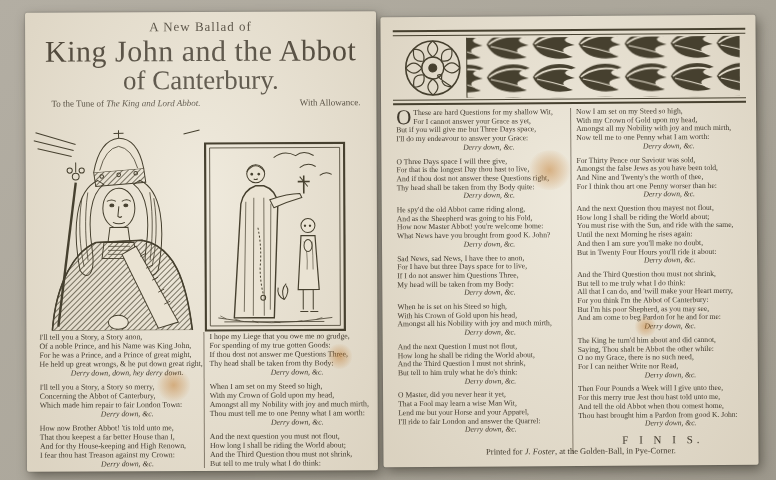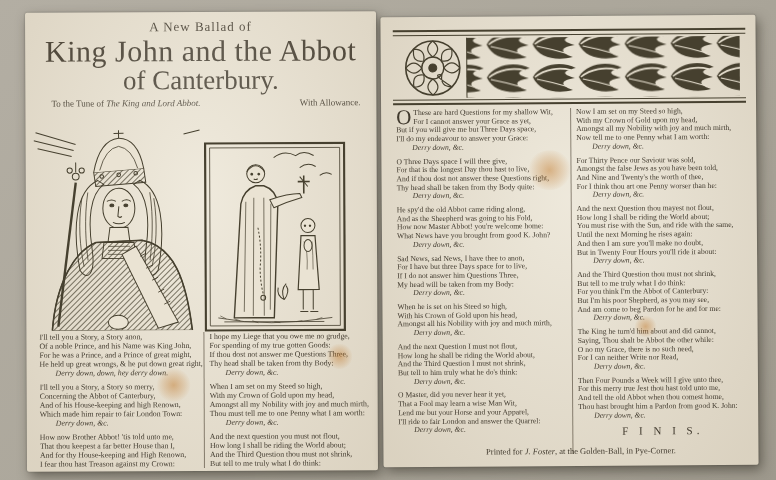--- a/index.html
+++ b/index.html
@@ -23,21 +23,21 @@
   .cut-king{position:absolute;left:8px;top:2px;}
   .cut-abbot{position:absolute;left:178px;top:16px;}
   .headpiece{position:absolute;top:12px;left:12px;right:10px;height:78px;}
   
   .cols{position:absolute;display:flex;align-items:stretch;overflow:hidden;}
   .page-left .cols{top:320px;left:8px;right:4px;bottom:3px;}
   .page-right .cols{top:92px;left:10px;right:6px;height:346px;}
   .col{flex:1;padding:0 5px;overflow:hidden;}
   .col.second{border-left:1px solid rgba(70,60,45,.6);}
   .vline{font-size:7.8px;line-height:9px;white-space:nowrap;}
-  .refrain{font-size:7.8px;line-height:9px;margin-left:16px;}
+  .refrain{font-size:7.8px;line-height:9px;margin-left:16px;text-align:center;}
   .stanza{margin-bottom:5px;}
   .page-right .vline,.page-right .refrain{font-size:7.6px;line-height:8.7px;}
   .dropcap{float:left;font-size:21px;line-height:17px;margin:0 2px 0 0;}
   .finis{text-align:center;font-size:11px;letter-spacing:4px;margin-top:3px;}
   .imprint{position:absolute;bottom:10px;left:30px;right:10px;text-align:center;font-size:8.5px;}
   .imprint .name{font-style:italic;}
   
   .stain{position:absolute;border-radius:50%;pointer-events:none;
          background:radial-gradient(circle,rgba(190,112,28,.45) 0%,rgba(190,112,28,.18) 45%,rgba(190,112,28,0) 72%);}
   .s1{left:130px;top:356px;width:34px;height:34px;}
@@ -159,21 +159,20 @@
             <div class="stanza">
               <div class="vline">I'll tell you a Story, a Story anon,</div>
               <div class="vline">Of a noble Prince, and his Name was King John,</div>
               <div class="vline">For he was a Prince, and a Prince of great might,</div>
               <div class="vline">He held up great wrongs, &amp; he put down great right,</div>
               <div class="refrain">Derry down, down, hey derry down.</div>
             </div>
             <div class="stanza">
               <div class="vline">I'll tell you a Story, a Story so merry,</div>
               <div class="vline">Concerning the Abbot of Canterbury,</div>
-              <div class="vline">And of his House-keeping and high Renown,</div>
               <div class="vline">Which made him repair to fair London Town:</div>
               <div class="refrain">Derry down, &amp;c.</div>
             </div>
             <div class="stanza">
               <div class="vline">How now Brother Abbot! 'tis told unto me,</div>
               <div class="vline">That thou keepest a far better House than I,</div>
               <div class="vline">And for thy House-keeping and High Renown,</div>
               <div class="vline">I fear thou hast Treason against my Crown:</div>
               <div class="refrain">Derry down, &amp;c.</div>
             </div>
@@ -314,20 +313,21 @@
               <div class="vline">How long I shall be riding the World about;</div>
               <div class="vline">You must rise with the Sun, and ride with the same,</div>
               <div class="vline">Until the next Morning he rises again:</div>
               <div class="vline">And then I am sure you'll make no doubt,</div>
               <div class="vline">But in Twenty Four Hours you'll ride it about:</div>
               <div class="refrain">Derry down, &amp;c.</div>
             </div>
             <div class="stanza">
               <div class="vline">And the Third Question thou must not shrink,</div>
               <div class="vline">But tell to me truly what I do think:</div>
+              <div class="vline">All that I can do, and 'twill make your Heart merry,</div>
               <div class="vline">For you think I'm the Abbot of Canterbury:</div>
               <div class="vline">But I'm his poor Shepherd, as you may see,</div>
               <div class="vline">And am come to beg Pardon for he and for me:</div>
               <div class="refrain">Derry down, &amp;c.</div>
             </div>
             <div class="stanza">
               <div class="vline">The King he turn'd him about and did cannot,</div>
               <div class="vline">Saying, Thou shalt be Abbot the other while:</div>
               <div class="vline">O no my Grace, there is no such need,</div>
               <div class="vline">For I can neither Write nor Read,</div>

